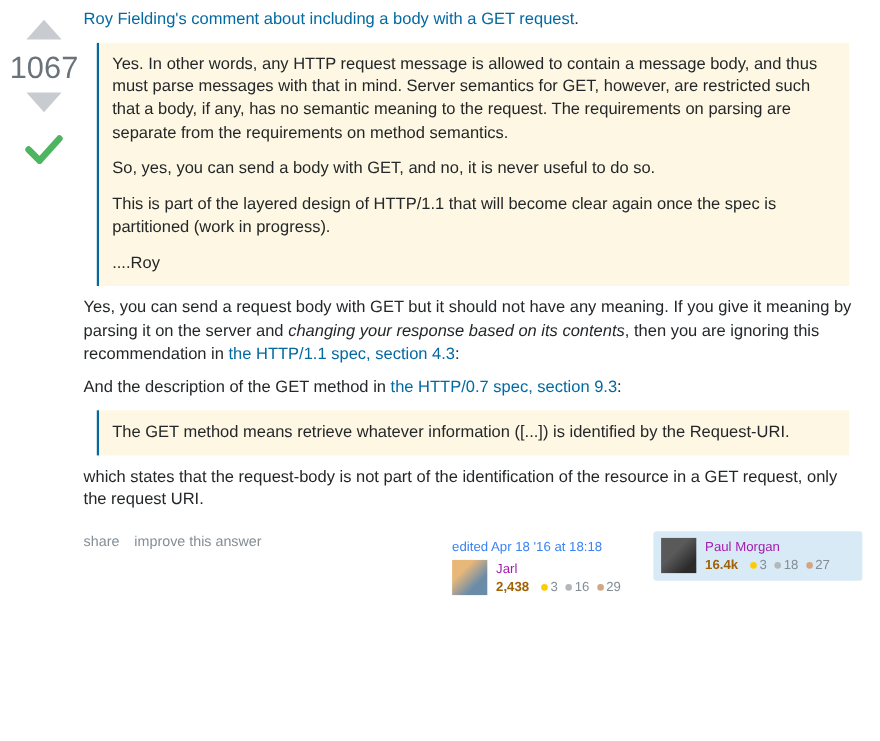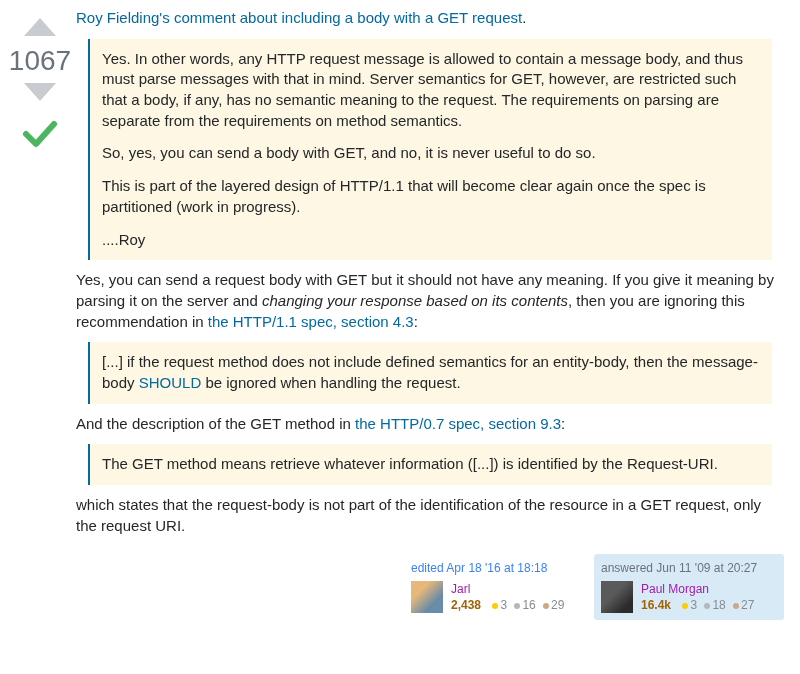--- a/index.html
+++ b/index.html
@@ -122,37 +122,36 @@
       <p>Yes. In other words, any HTTP request message is allowed to contain a message body, and thus must parse messages with that in mind. Server semantics for GET, however, are restricted such that a body, if any, has no semantic meaning to the request. The requirements on parsing are separate from the requirements on method semantics.</p>
       <p>So, yes, you can send a body with GET, and no, it is never useful to do so.</p>
       <p>This is part of the layered design of HTTP/1.1 that will become clear again once the spec is partitioned (work in progress).</p>
       <p>....Roy</p>
     </blockquote>
 
     <p>
       <span>Yes, you can send a request body with GET but it should not have any meaning. If you give it meaning by parsing it on the server and </span><em>changing your response based on its contents</em><span>, then you are ignoring this recommendation in </span><a href="#">the HTTP/1.1 spec, section 4.3</a><span>:</span>
     </p>
 
-    <blockquote class="quote">
-      <p>
-        <span>[...] if the request method does not include defined semantics for an entity-body, then the message-body </span><a href="#">SHOULD</a><span> be ignored when handling the request.</span>
-      </p>
-    </blockquote>
 
     <p>
       <span>And the description of the GET method in </span><a href="#">the HTTP/0.7 spec, section 9.3</a><span>:</span>
     </p>
 
     <blockquote class="quote">
       <p>The GET method means retrieve whatever information ([...]) is identified by the Request-URI.</p>
     </blockquote>
 
     <p>which states that the request-body is not part of the identification of the resource in a GET request, only the request URI.</p>
 
     <div class="actions-row">
+      <div class="post-actions">
+        <a href="#">share</a>
+        <a href="#">improve this answer</a>
+      </div>
       <div class="spacer"></div>
 
       <div class="user-card">
         <div class="user-time">
           <a href="#" style="color:#3b82f6">edited Apr 18 '16 at 18:18</a>
         </div>
         <div class="user-row">
           <a href="#">
               <div class="avatar a1"></div>
             </a>
@@ -160,21 +159,20 @@
             <a href="#" class="user-name">Jarl</a><br>
             <span class="rep">2,438</span>
             <span class="badge-dot gold"></span><span class="badge-n">3</span>
             <span class="badge-dot silver"></span><span class="badge-n">16</span>
             <span class="badge-dot bronze"></span><span class="badge-n">29</span>
           </div>
         </div>
       </div>
 
       <div class="user-card owner">
-        <div class="user-time">answered Jun 11 '09 at 20:27</div>
         <div class="user-row">
           <a href="#">
               <div class="avatar a2"></div>
             </a>
           <div>
             <a href="#" class="user-name">Paul Morgan</a><br>
             <span class="rep">16.4k</span>
             <span class="badge-dot gold"></span><span class="badge-n">3</span>
             <span class="badge-dot silver"></span><span class="badge-n">18</span>
             <span class="badge-dot bronze"></span><span class="badge-n">27</span>

